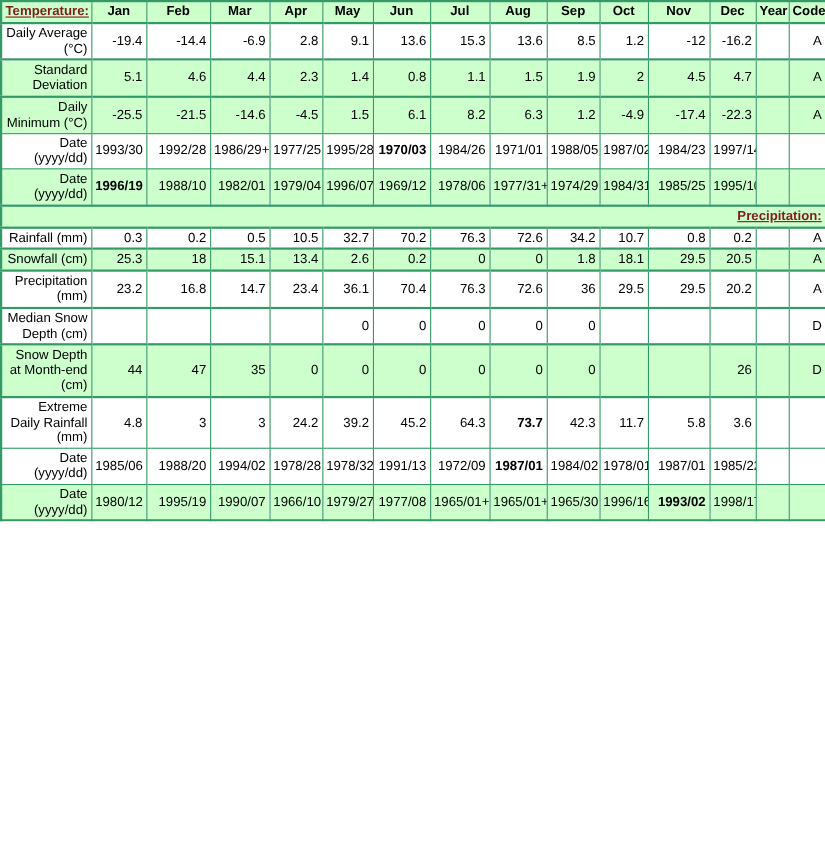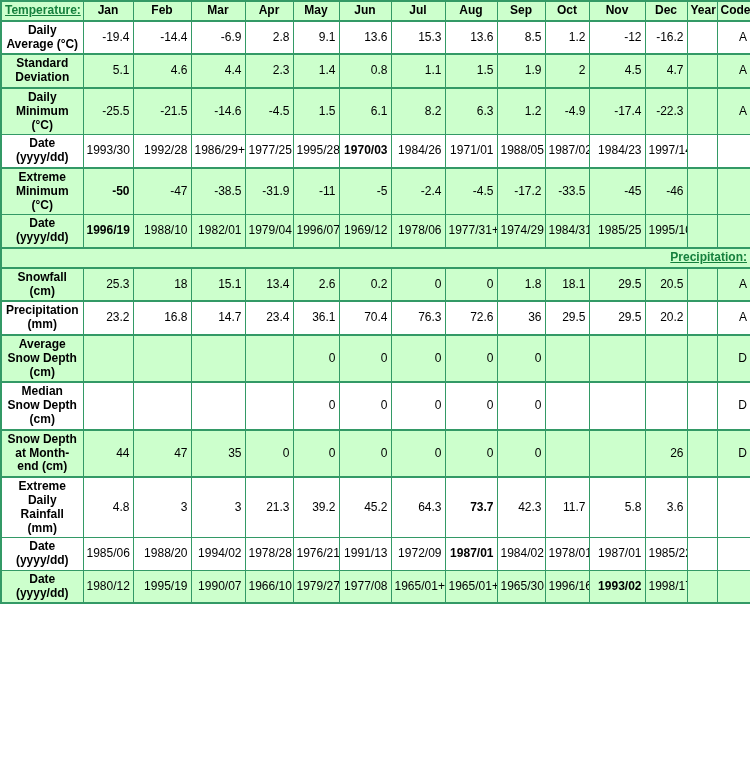--- a/index.html
+++ b/index.html
@@ -38,37 +38,37 @@
     color: #0000cc;
     font-weight: bold;
     padding: 3px 1px;
   }
   thead th.corner {
     text-align: left;
     padding-left: 3px;
   }
   td.label {
     color: #0000cc;
-    font-weight: bold;
-    text-align: center;
+    font-weight: normal;
+    text-align: right;
     word-wrap: break-word;
   }
   td.num {
     text-align: right;
     padding-right: 4px;
   }
   td.num.b {
     font-weight: bold;
   }
   td.section-cell {
     text-align: right;
     padding: 2px 3px;
   }
   .section-link {
-    color: #15803d;
+    color: #7f1d1d;
     font-weight: bold;
     text-decoration: underline;
     cursor: pointer;
   }
 </style>
 </head>
 <body>
 
 <table class="climate">
   <colgroup>
@@ -169,57 +169,57 @@
         <td class="num b">1970/03</td>
         <td class="num">1984/26</td>
         <td class="num">1971/01</td>
         <td class="num">1988/05</td>
         <td class="num">1987/02</td>
         <td class="num">1984/23</td>
         <td class="num">1997/14</td>
         <td class="num"></td>
         <td class="num"></td>
       </tr>
-      <tr class="g thick">
-        <td class="label">Extreme Minimum (°C)</td>
-        <td class="num b">-50</td>
-        <td class="num">-47</td>
-        <td class="num">-38.5</td>
-        <td class="num">-31.9</td>
-        <td class="num">-11</td>
-        <td class="num">-5</td>
-        <td class="num">-2.4</td>
-        <td class="num">-4.5</td>
-        <td class="num">-17.2</td>
-        <td class="num">-33.5</td>
-        <td class="num">-45</td>
-        <td class="num">-46</td>
-        <td class="num"></td>
-        <td class="num"></td>
-      </tr>
       <tr class="g thin">
         <td class="label">Date (yyyy/dd)</td>
         <td class="num b">1996/19</td>
         <td class="num">1988/10</td>
         <td class="num">1982/01</td>
         <td class="num">1979/04</td>
         <td class="num">1996/07</td>
         <td class="num">1969/12</td>
         <td class="num">1978/06</td>
         <td class="num">1977/31+</td>
         <td class="num">1974/29</td>
         <td class="num">1984/31</td>
         <td class="num">1985/25</td>
         <td class="num">1995/10</td>
         <td class="num"></td>
         <td class="num"></td>
       </tr>
       <tr class="g thick">
         <td colspan="15" class="section-cell"><span class="section-link">Precipitation:</span></td>
       </tr>
+      <tr class="thick">
+        <td class="label">Rainfall (mm)</td>
+        <td class="num">0.3</td>
+        <td class="num">0.2</td>
+        <td class="num">0.5</td>
+        <td class="num">10.5</td>
+        <td class="num">32.7</td>
+        <td class="num">70.2</td>
+        <td class="num">76.3</td>
+        <td class="num">72.6</td>
+        <td class="num">34.2</td>
+        <td class="num">10.7</td>
+        <td class="num">0.8</td>
+        <td class="num">0.2</td>
+        <td class="num"></td>
+        <td class="num">A</td>
+      </tr>
       <tr class="g thick">
         <td class="label">Snowfall (cm)</td>
         <td class="num">25.3</td>
         <td class="num">18</td>
         <td class="num">15.1</td>
         <td class="num">13.4</td>
         <td class="num">2.6</td>
         <td class="num">0.2</td>
         <td class="num">0</td>
         <td class="num">0</td>
@@ -240,37 +240,20 @@
         <td class="num">70.4</td>
         <td class="num">76.3</td>
         <td class="num">72.6</td>
         <td class="num">36</td>
         <td class="num">29.5</td>
         <td class="num">29.5</td>
         <td class="num">20.2</td>
         <td class="num"></td>
         <td class="num">A</td>
       </tr>
-      <tr class="g thick">
-        <td class="label">Average Snow Depth (cm)</td>
-        <td class="num"></td>
-        <td class="num"></td>
-        <td class="num"></td>
-        <td class="num"></td>
-        <td class="num">0</td>
-        <td class="num">0</td>
-        <td class="num">0</td>
-        <td class="num">0</td>
-        <td class="num">0</td>
-        <td class="num"></td>
-        <td class="num"></td>
-        <td class="num"></td>
-        <td class="num"></td>
-        <td class="num">D</td>
-      </tr>
       <tr class="thick">
         <td class="label">Median Snow Depth (cm)</td>
         <td class="num"></td>
         <td class="num"></td>
         <td class="num"></td>
         <td class="num"></td>
         <td class="num">0</td>
         <td class="num">0</td>
         <td class="num">0</td>
         <td class="num">0</td>
@@ -296,39 +279,39 @@
         <td class="num"></td>
         <td class="num">26</td>
         <td class="num"></td>
         <td class="num">D</td>
       </tr>
       <tr class="thick">
         <td class="label">Extreme Daily Rainfall (mm)</td>
         <td class="num">4.8</td>
         <td class="num">3</td>
         <td class="num">3</td>
-        <td class="num">21.3</td>
+        <td class="num">24.2</td>
         <td class="num">39.2</td>
         <td class="num">45.2</td>
         <td class="num">64.3</td>
         <td class="num b">73.7</td>
         <td class="num">42.3</td>
         <td class="num">11.7</td>
         <td class="num">5.8</td>
         <td class="num">3.6</td>
         <td class="num"></td>
         <td class="num"></td>
       </tr>
       <tr class="thin">
         <td class="label">Date (yyyy/dd)</td>
         <td class="num">1985/06</td>
         <td class="num">1988/20</td>
         <td class="num">1994/02</td>
         <td class="num">1978/28</td>
-        <td class="num">1976/21</td>
+        <td class="num">1978/32</td>
         <td class="num">1991/13</td>
         <td class="num">1972/09</td>
         <td class="num b">1987/01</td>
         <td class="num">1984/02</td>
         <td class="num">1978/01</td>
         <td class="num">1987/01</td>
         <td class="num">1985/22</td>
         <td class="num"></td>
         <td class="num"></td>
       </tr>

